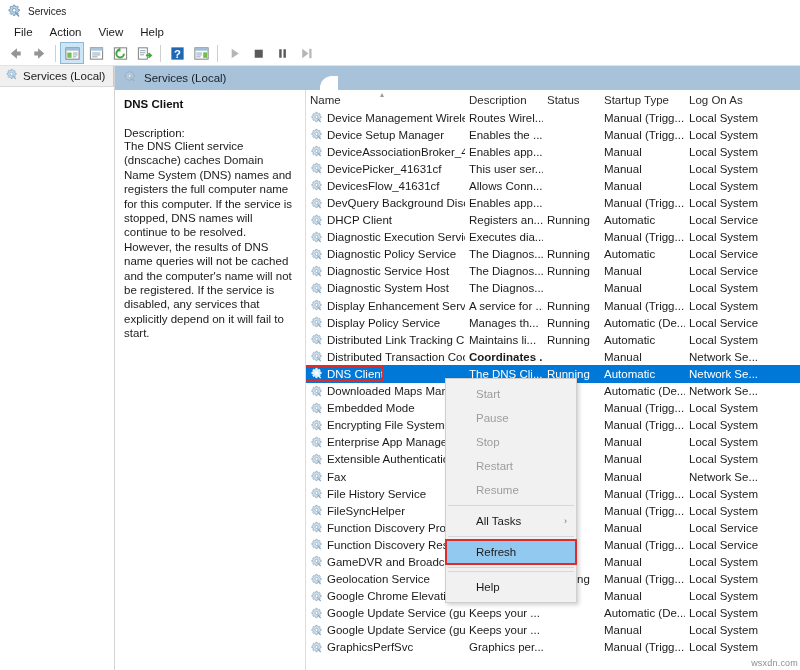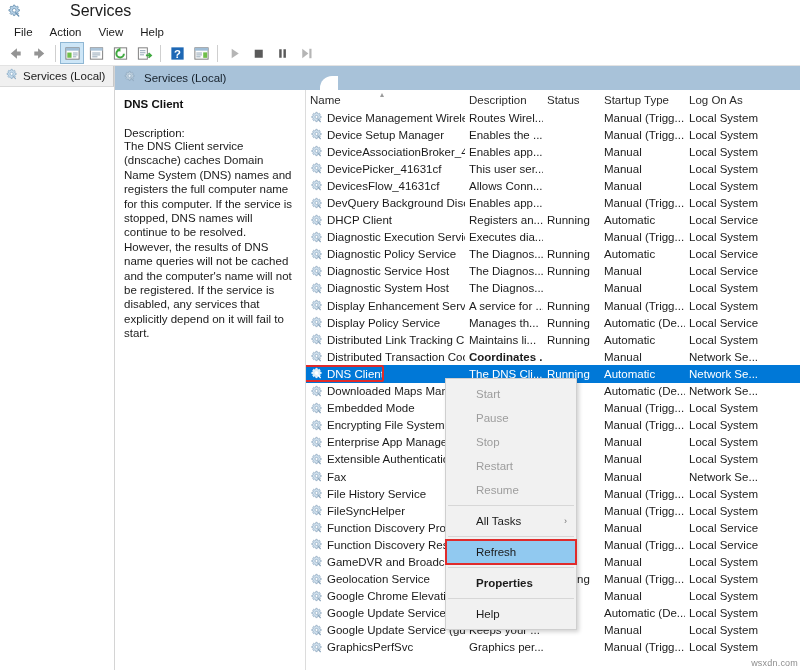--- a/index.html
+++ b/index.html
@@ -14,21 +14,21 @@
 
   
   #titlebar {
     height: 22px;
     display: flex;
     align-items: center;
     padding-left: 7px;
     background: #ffffff;
   }
   #titlebar .tb-icon { width: 14px; height: 14px; margin-right: 7px; flex: 0 0 auto; }
-  #titlebar .tb-text { font-size: 16px; color: #1b1b1b; margin-left: 42px; }
+  #titlebar .tb-text { font-size: 10px; color: #1b1b1b; }
 
   
   #menubar {
     height: 19px;
     display: flex;
     align-items: center;
     padding-left: 6px;
     background: #ffffff;
   }
   #menubar .menu-item {
@@ -858,23 +858,20 @@
             <div class="msep"></div>
             <div class="mi">
               <span>All Tasks</span>
               <span class="submark">›</span>
             </div>
             <div class="msep"></div>
             <div class="mi hl">
               <span>Refresh</span>
             </div>
             <div class="msep"></div>
-            <div class="mi bold">
-              <span>Properties</span>
-            </div>
             <div class="msep"></div>
             <div class="mi">
               <span>Help</span>
             </div>
           </div>
       </div>
 
     </div>
 
     <div id="watermark">wsxdn.com</div>

